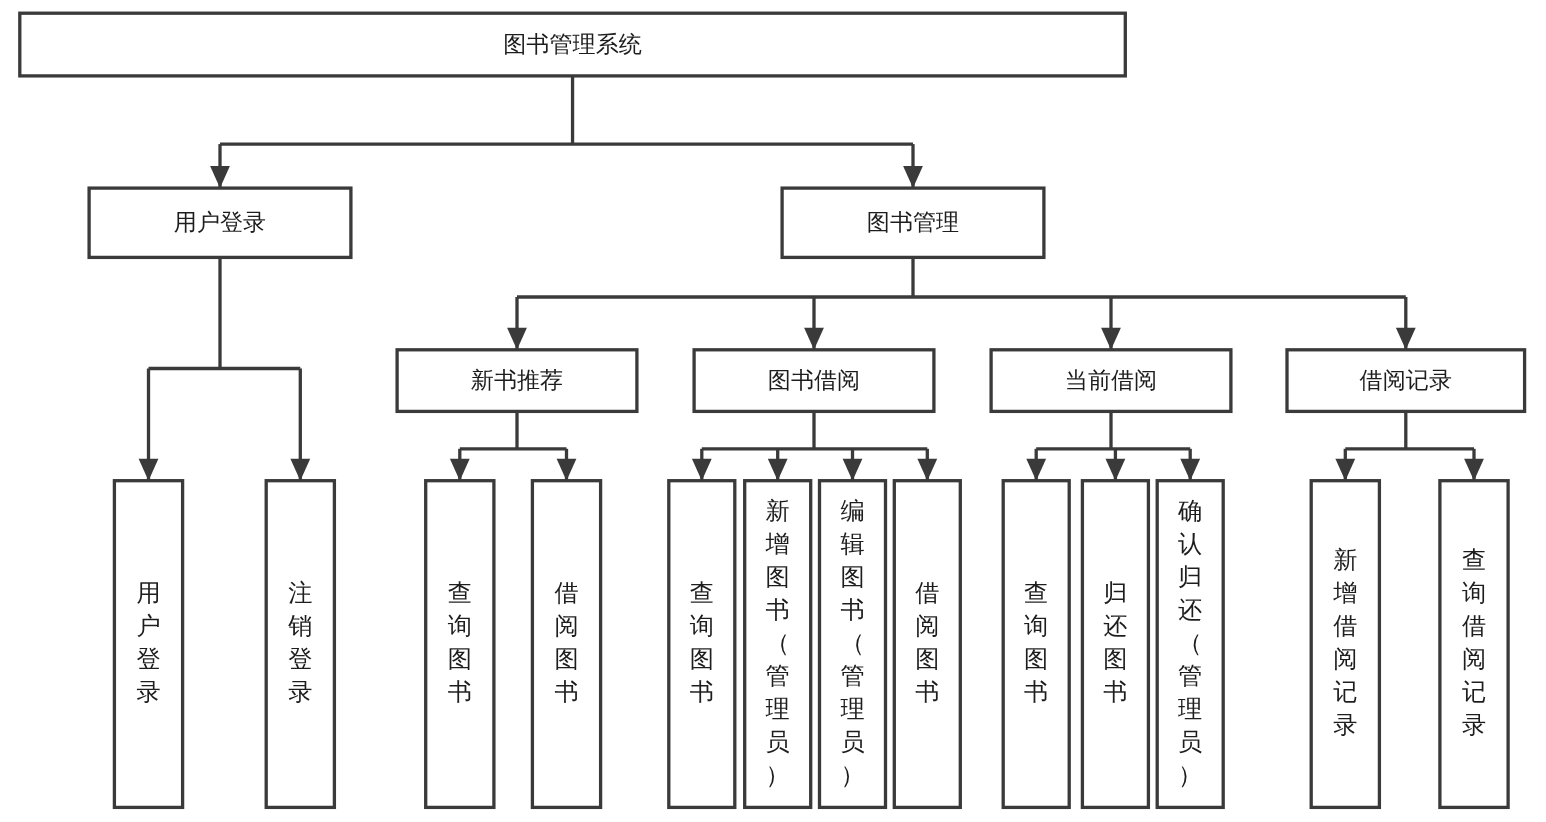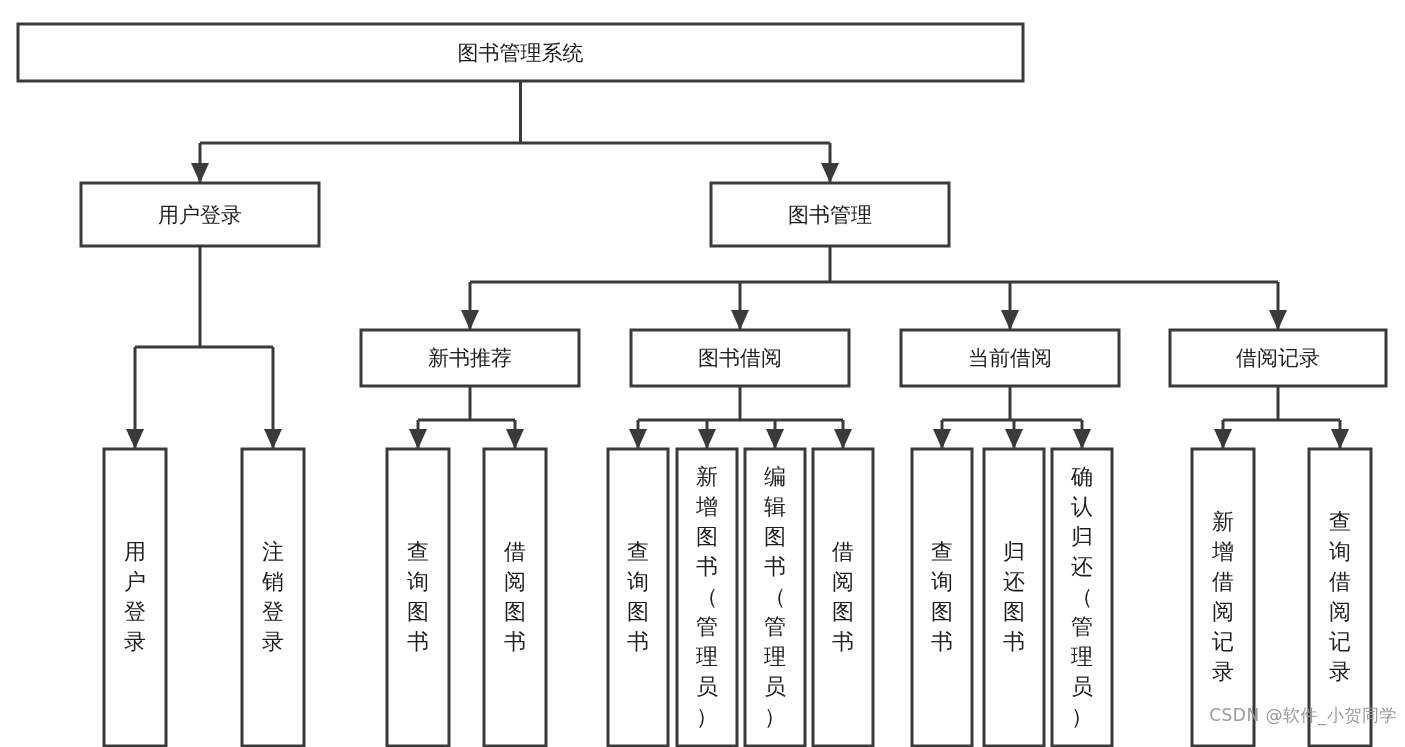--- a/index.html
+++ b/index.html
@@ -11,21 +11,21 @@
   body {
     width: 1405px;
     height: 747px;
     position: relative;
     overflow: hidden;
     font-family: "DejaVu Sans", "Liberation Sans", sans-serif;
   }
   #diagram-root {
     position: absolute;
     left: 0;
-    top: 12px;
+    top: 0;
     width: 1405px;
     height: 719px;
   }
   svg.tree-canvas {
     display: block;
     width: 1405px;
     height: 747px;
   }
   .node-box {
     fill: #ffffff;
@@ -286,14 +286,13 @@
             <text x="1340" y="510.5" class="node-label-v-char">查</text>
             <text x="1340" y="540.5" class="node-label-v-char">询</text>
             <text x="1340" y="570.5" class="node-label-v-char">借</text>
             <text x="1340" y="600.5" class="node-label-v-char">阅</text>
             <text x="1340" y="630.5" class="node-label-v-char">记</text>
             <text x="1340" y="660.5" class="node-label-v-char">录</text>
           </g>
         </g>
       </g>
     </svg>
-  <div class="watermark-text">CSDN @软件_小贺同学</div>
 </div>
 
 </body></html>

